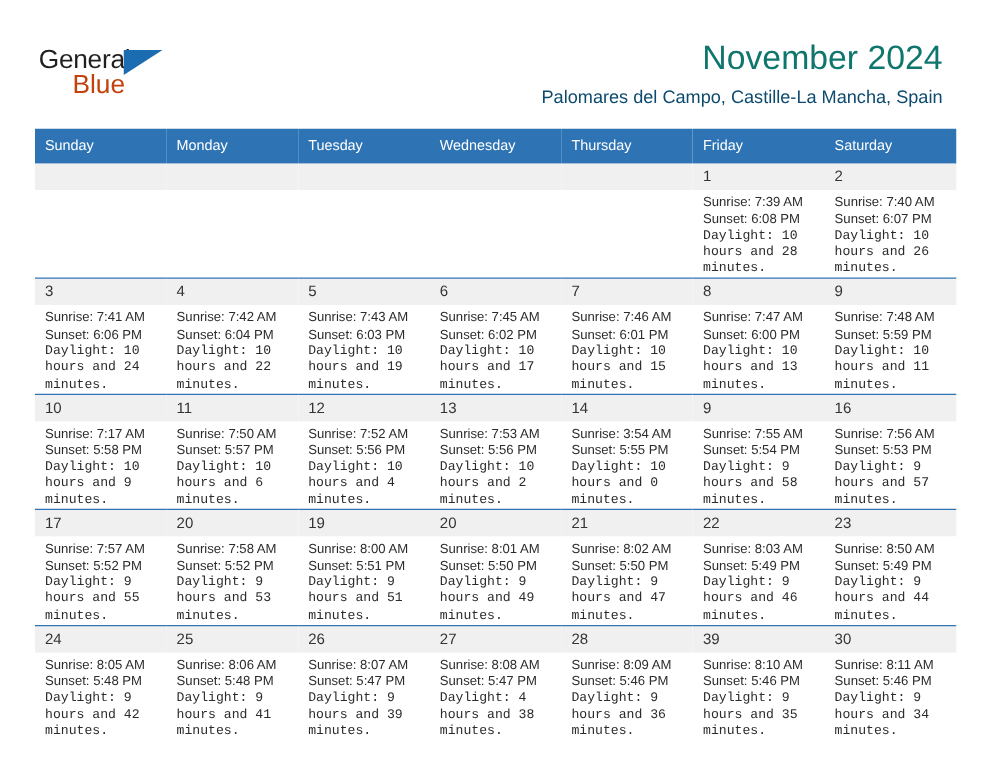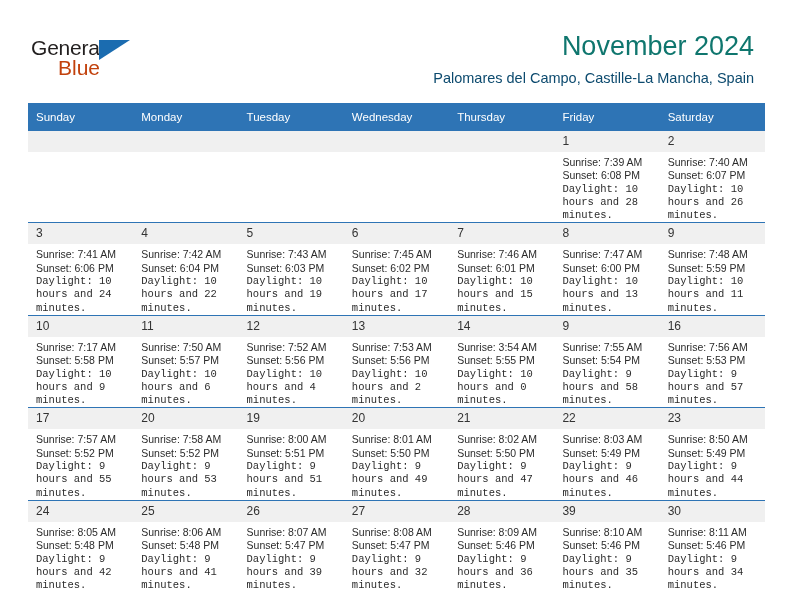--- a/index.html
+++ b/index.html
@@ -403,21 +403,21 @@
               <div>Sunrise: 8:07 AM</div>
               <div>Sunset: 5:47 PM</div>
               <div class="daylight">Daylight: 9 hours and 39 minutes.</div>
             </div>
           </td>
           <td class="day-cell">
             <span class="daynum">27</span>
             <div class="info">
               <div>Sunrise: 8:08 AM</div>
               <div>Sunset: 5:47 PM</div>
-              <div class="daylight">Daylight: 9 hours and 32 minutes.</div>
+              <div class="daylight">Daylight: 4 hours and 38 minutes.</div>
             </div>
           </td>
           <td class="day-cell">
             <span class="daynum">28</span>
             <div class="info">
               <div>Sunrise: 8:09 AM</div>
               <div>Sunset: 5:46 PM</div>
               <div class="daylight">Daylight: 9 hours and 36 minutes.</div>
             </div>
           </td>

